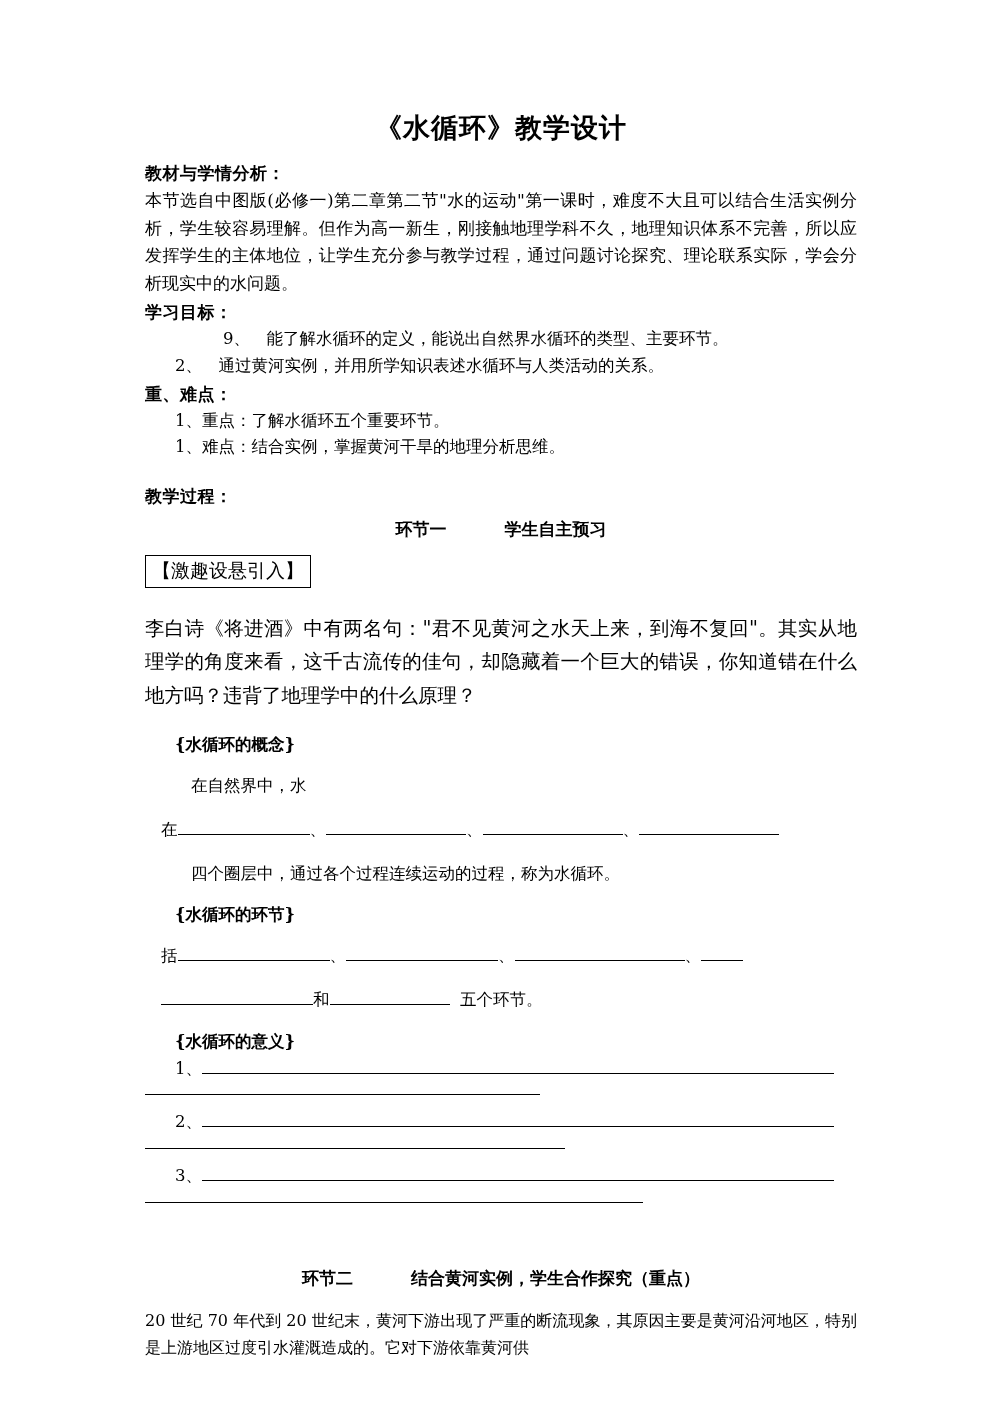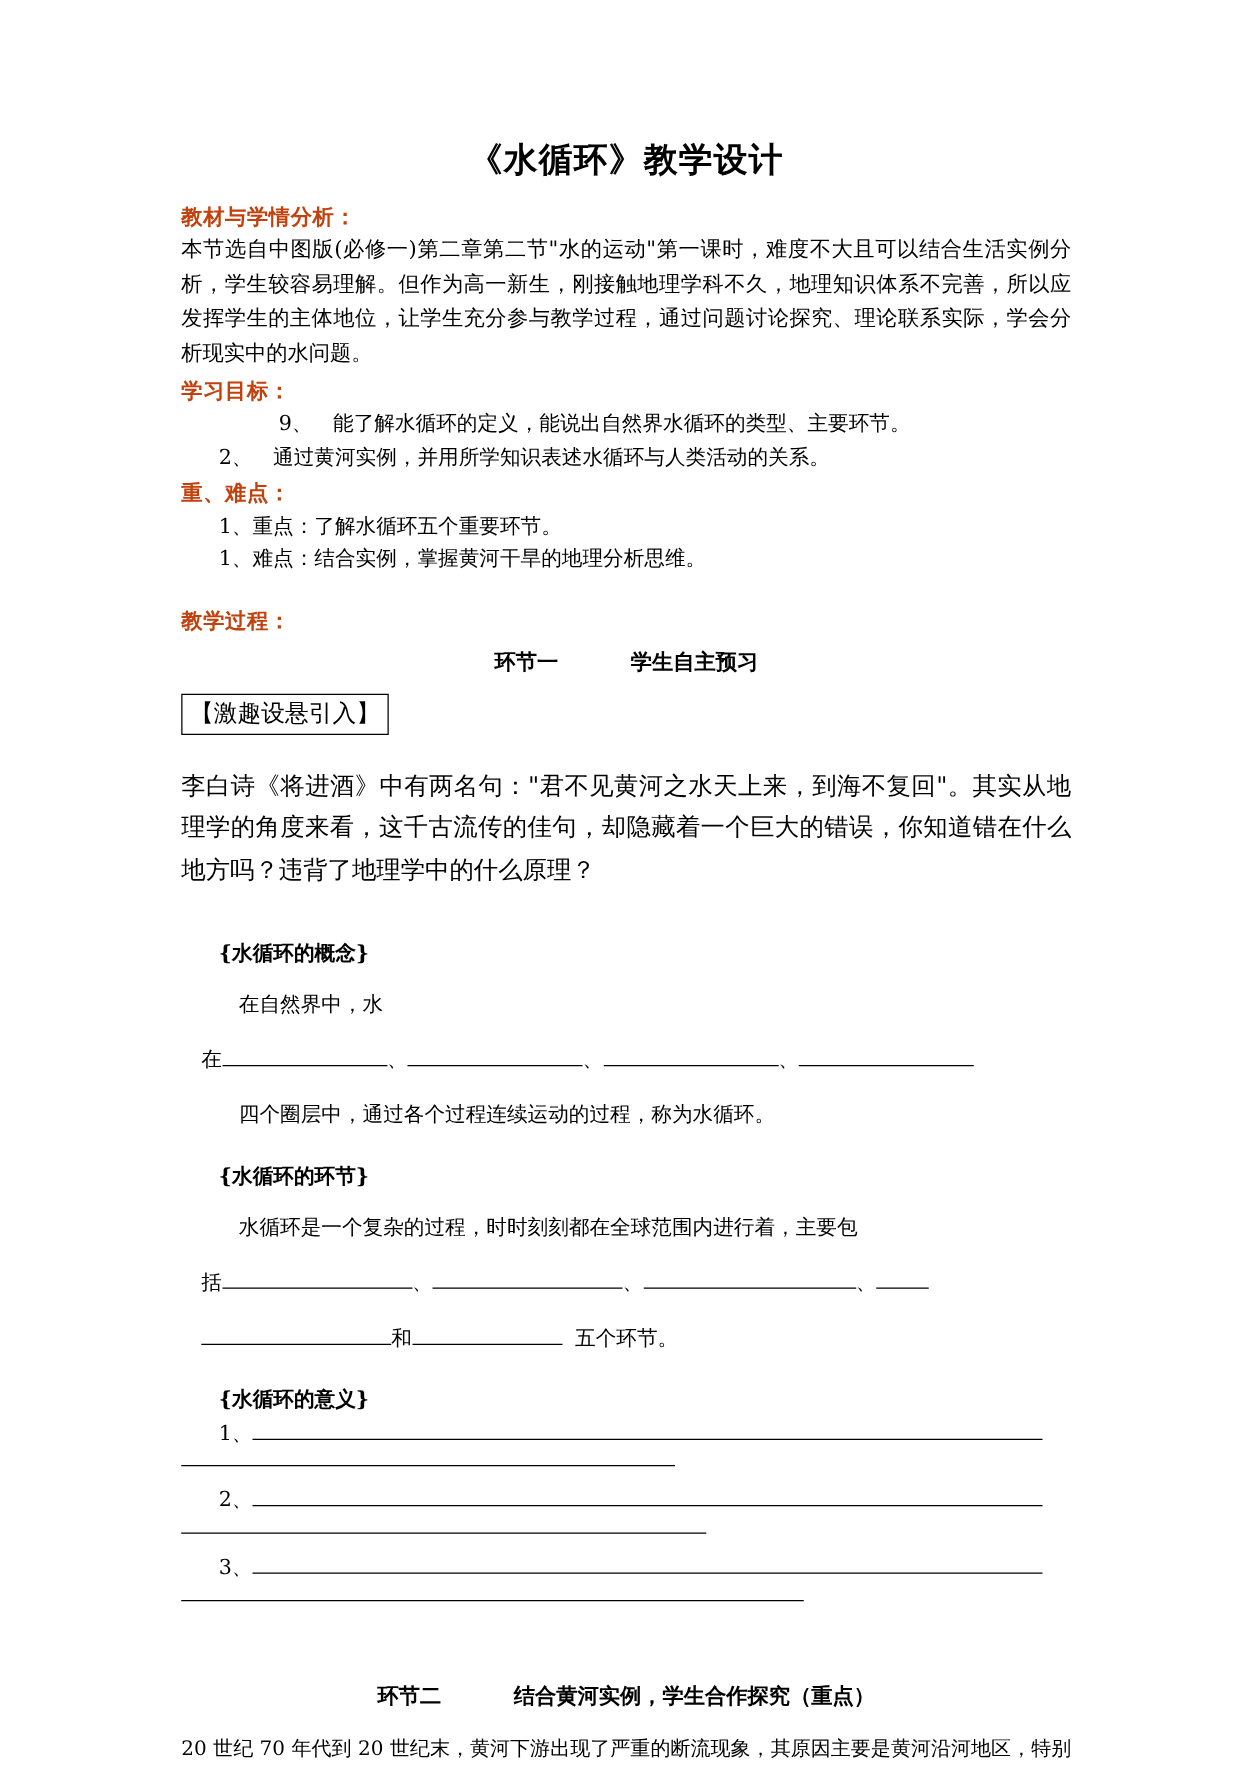--- a/index.html
+++ b/index.html
@@ -31,21 +31,21 @@
   }
   .doc-title {
     text-align: center;
     font-size: 27px;
     font-weight: bold;
     font-family: "DejaVu Serif", serif;
     letter-spacing: 1px;
     margin: 0 0 16px 0;
   }
   .heading-blue {
-    color: #c2410c;
+    color: #000000;
     font-weight: bold;
     font-size: 17px;
     font-family: "DejaVu Serif", serif;
     margin: 4px 0 2px 0;
     letter-spacing: 0.5px;
   }
   .para {
     font-size: 17px;
     line-height: 1.62;
     text-align: justify;
@@ -93,21 +93,21 @@
     line-height: 1.72;
     font-family: "DejaVu Serif", serif;
     text-align: justify;
     margin: 0 0 6px 0;
   }
   .brace-head {
     font-weight: bold;
     font-size: 16.5px;
     font-family: "DejaVu Serif", serif;
     padding-left: 30px;
-    margin: 24px 0 2px 0;
+    margin: 6px 0 2px 0;
   }
   .sub-line {
     font-size: 16.5px;
     font-family: "DejaVu Serif", serif;
     line-height: 1.7;
     margin: 16px;
   }
   .sub-line.pad {
     padding-left: 30px;
   }
@@ -178,21 +178,20 @@
     <div class="spacer-sm"></div>
 
     <div class="brace-head">{水循环的概念}</div>
     <p class="sub-line pad">在自然界中，水</p>
     <p class="sub-line">
       <span>在</span><span class="fill" style="width:132px"></span>、<span class="fill" style="width:140px"></span>、<span class="fill" style="width:140px"></span>、<span class="fill" style="width:140px"></span>
     </p>
     <p class="sub-line pad">四个圈层中，通过各个过程连续运动的过程，称为水循环。</p>
 
     <div class="brace-head">{水循环的环节}</div>
-    <p class="sub-line pad">水循环是一个复杂的过程，时时刻刻都在全球范围内进行着，主要包</p>
     <p class="sub-line">
       <span>括</span><span class="fill" style="width:152px"></span>、<span class="fill" style="width:152px"></span>、<span class="fill" style="width:170px"></span>、<span class="fill" style="width:42px"></span>
     </p>
     <p class="sub-line">
       <span class="fill" style="width:152px"></span><span>和</span><span class="fill" style="width:120px"></span>&nbsp;&nbsp;<span>五个环节。</span>
     </p>
 
     <div class="brace-head">{水循环的意义}</div>
 
     <p class="blank-row">

